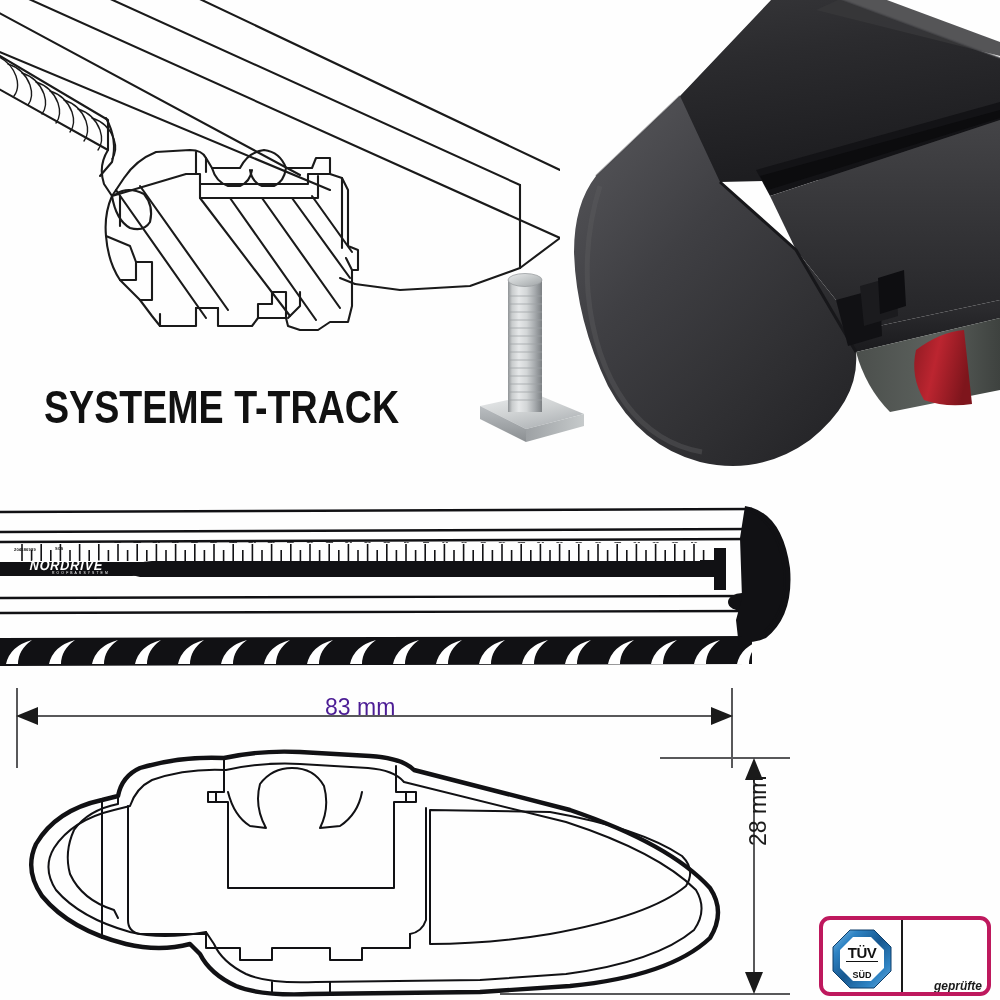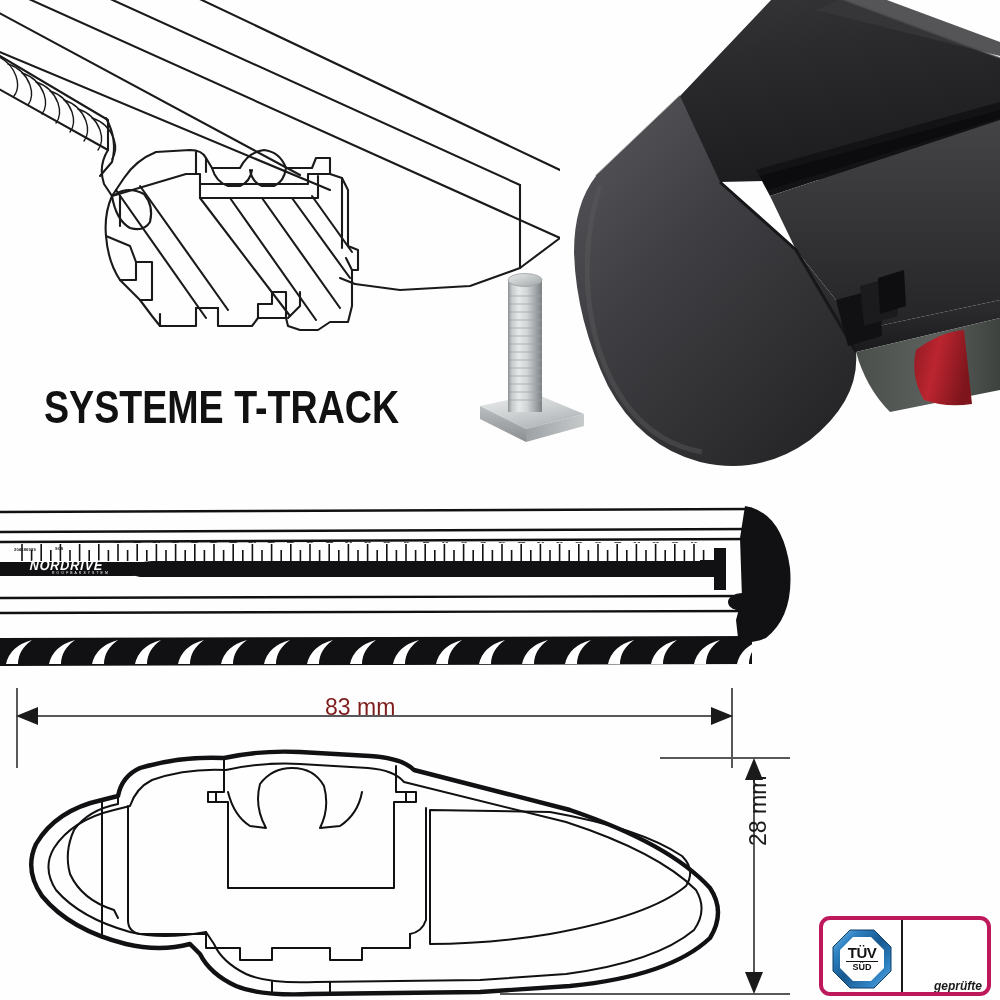--- a/index.html
+++ b/index.html
@@ -32,21 +32,21 @@
     transform-origin: left center;
     white-space: nowrap;
     line-height: 1;
   }
 
   
   #dim-width-label {
     left: 325px;
     top: 694px;
     font-size: 23px;
-    color: #7f1d1d;
+    color: #4c1d95;
     white-space: nowrap;
   }
   #dim-height-label {
     left: 745px;
     top: 846px;
     font-size: 23px;
     color: #1a1a1a;
     white-space: nowrap;
     transform: rotate(-90deg);
     transform-origin: left top;
@@ -140,21 +140,21 @@
     position: absolute;
     left: 15px;
     top: 33px;
     width: 32px;
     height: 1px;
     background: #111;
   }
   .tuv-text-sub {
     position: absolute;
     left: 0;
-    top: 35px;
+    top: 43px;
     width: 100%;
     text-align: center;
     font-size: 9px;
     font-weight: bold;
     color: #111;
     line-height: 1;
   }
   .gs-wrap {
     position: absolute;
     left: 84px;

